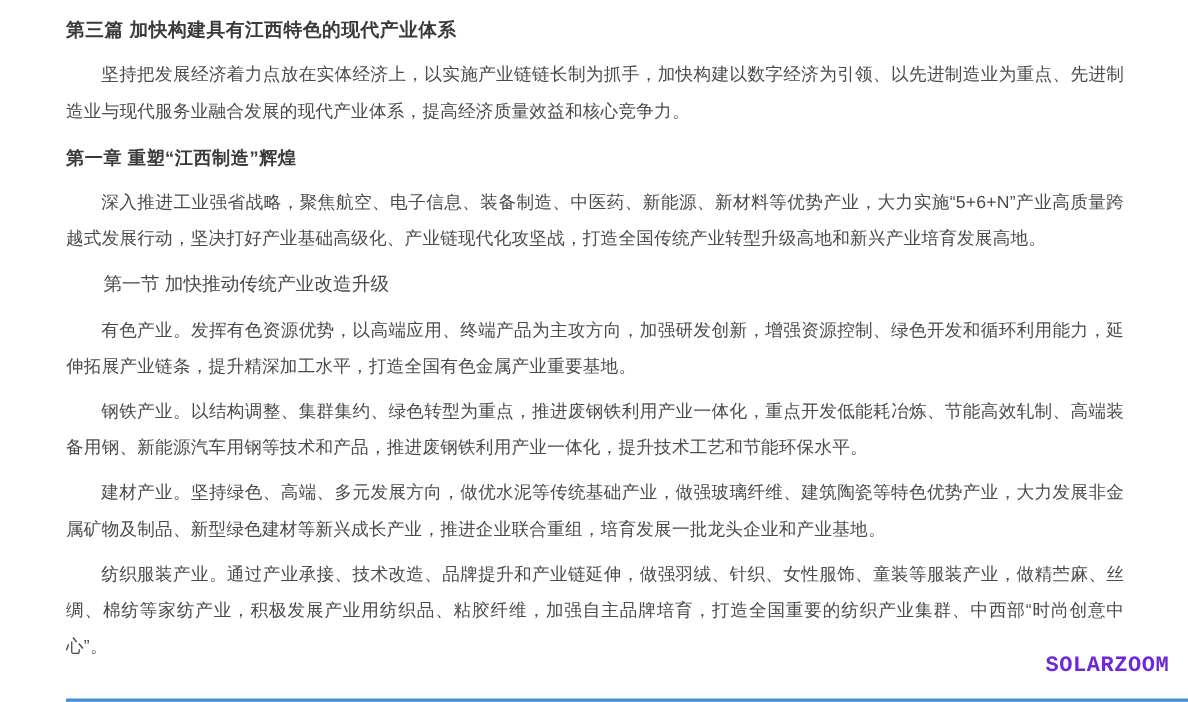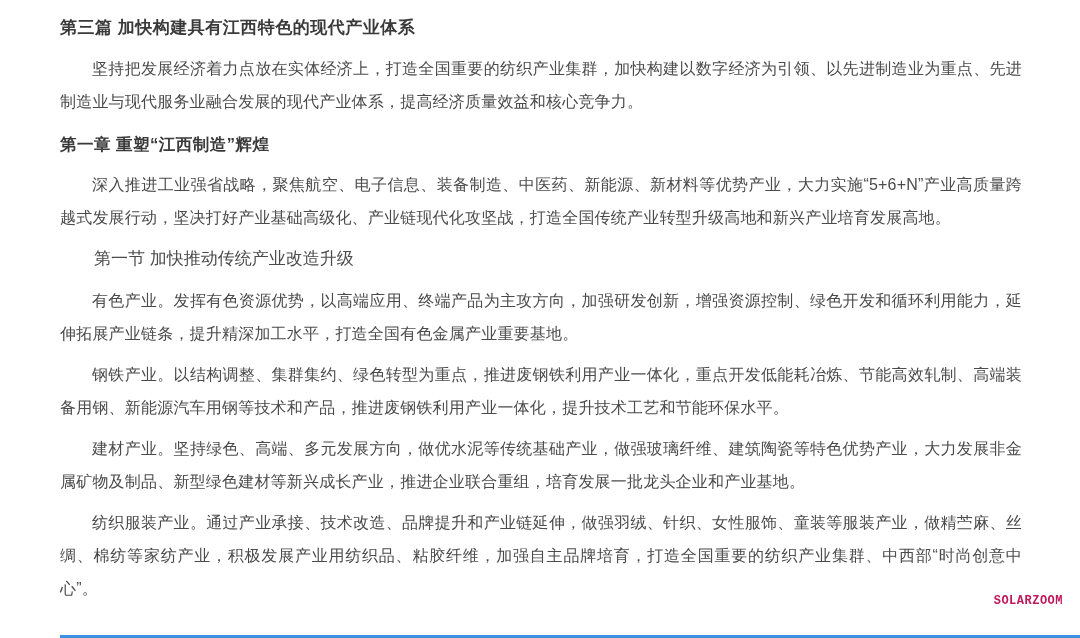--- a/index.html
+++ b/index.html
@@ -53,42 +53,42 @@
     text-indent: 2em;
     text-align: justify;
     margin: 8px 0;
     letter-spacing: 0.2px;
   }
   .watermark {
     position: absolute;
     right: 17px;
     top: 594px;
     font-family: "Liberation Mono", "DejaVu Sans Mono", monospace;
-    font-size: 12px;
+    font-size: 20px;
     font-weight: bold;
-    color: #be185d;
+    color: #6d28d9;
     letter-spacing: 0.5px;
   }
   .bottom-rule {
     position: absolute;
     left: 60px;
     right: 0;
     bottom: 0;
     height: 3px;
     background: #3d91e0;
   }
 </style>
 </head>
 <body>
 
 <div class="doc">
 
   <h1 class="part-title">第三篇 加快构建具有江西特色的现代产业体系</h1>
 
-  <p class="para">坚持把发展经济着力点放在实体经济上，打造全国重要的纺织产业集群，加快构建以数字经济为引领、以先进制造业为重点、先进制造业与现代服务业融合发展的现代产业体系，提高经济质量效益和核心竞争力。</p>
+  <p class="para">坚持把发展经济着力点放在实体经济上，以实施产业链链长制为抓手，加快构建以数字经济为引领、以先进制造业为重点、先进制造业与现代服务业融合发展的现代产业体系，提高经济质量效益和核心竞争力。</p>
 
   <h2 class="chapter-title">第一章 重塑“江西制造”辉煌</h2>
 
   <p class="para">深入推进工业强省战略，聚焦航空、电子信息、装备制造、中医药、新能源、新材料等优势产业，大力实施“5+6+N”产业高质量跨越式发展行动，坚决打好产业基础高级化、产业链现代化攻坚战，打造全国传统产业转型升级高地和新兴产业培育发展高地。</p>
 
   <p class="section-title">第一节 加快推动传统产业改造升级</p>
 
   <p class="para">有色产业。发挥有色资源优势，以高端应用、终端产品为主攻方向，加强研发创新，增强资源控制、绿色开发和循环利用能力，延伸拓展产业链条，提升精深加工水平，打造全国有色金属产业重要基地。</p>
 
 

